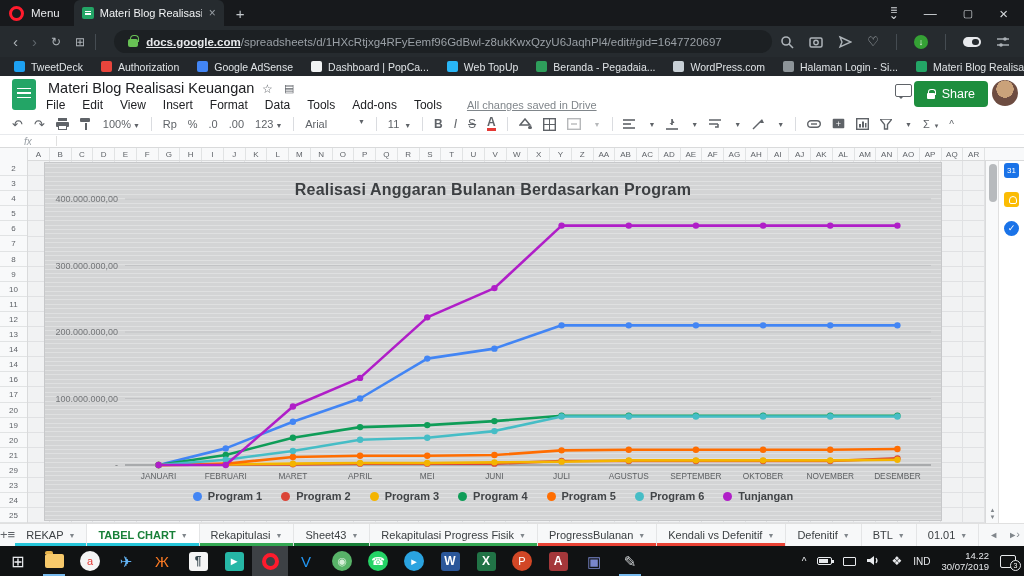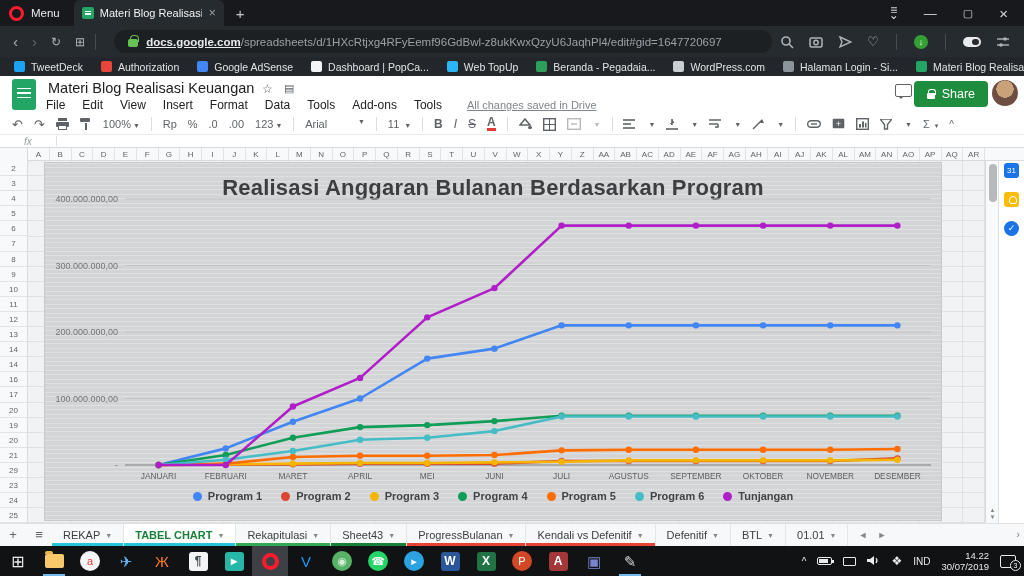--- a/index.html
+++ b/index.html
@@ -101,21 +101,21 @@
   .sp-cal { background:#1a73e8; margin-top:2px;text-align:center; }
   .sp-keep { background:#fbbc04; margin-top:14px; position:relative; }
   .sp-keep:after{ content:""; position:absolute; left:4.5px; top:3.5px; width:6px; height:6px; border:1.5px solid #fff; border-radius:50% 50% 2px 2px;}
   .sp-tasks { background:#1a73e8; border-radius:50%; margin-top:14px; }
   .sp-tasks:after { content:"✓"; color:#fff; font-size:9px; }
 
   
   .chartbox { position:absolute; left:45px; top:2px; width:896px; height:357px; background:#d3d4d5; z-index:2;
      background-image:repeating-linear-gradient(to bottom, rgba(255,255,255,.28) 0 1px, transparent 1px 4.4px);
      box-shadow:0 0 0 1px #c7c8ca; }
-  .chart-title { position:absolute; left:0; top:12px; width:100%; text-align:center; font-size:22px; font-weight:bold; color:#3c3f42; letter-spacing:.2px; }
+  .chart-title { position:absolute; left:0; top:18px; width:100%; text-align:center; font-size:16px; font-weight:bold; color:#3c3f42; letter-spacing:.2px; }
   #chart-svg { position:absolute; left:0; top:28px; }
   .legend { position:absolute; left:0; top:327px; width:100%; display:flex; justify-content:center; gap:19px; }
   .lg-item { display:flex; align-items:center; gap:6px; }
   .lg-dot { width:9px; height:9px; border-radius:50%; }
   .lg-lbl { font-size:11px; color:#424548; font-weight:bold; }
 
   
   .tabsbar { position:absolute; left:0; top:523px; width:1024px; height:23px; background:#f7f8f9; border-top:1px solid #e0e0e0; display:flex; align-items:stretch; }
   .tb-btn { width:26px; text-align:center; color:#5f6368; font-size:13px; line-height:22px; }
   .stab { display:flex; align-items:center; gap:5px; padding:0 11px; font-size:11px; color:#3c4043; border-right:1px solid #e4e5e6; position:relative; white-space:nowrap; }
@@ -651,20 +651,25 @@
           <span>Rekapitulasi</span>
           <span class="dd">▼</span>
           <span class="ul" style="background: rgb(52, 168, 83);"></span>
         </span>
         <span class="stab">
           <span>Sheet43</span>
           <span class="dd">▼</span>
           <span class="ul" style="background: rgb(24, 128, 56);"></span>
         </span>
         <span class="stab">
+          <span>Rekapitulasi Progress Fisik</span>
+          <span class="dd">▼</span>
+          <span class="ul" style="background: rgb(52, 168, 83);"></span>
+        </span>
+        <span class="stab">
           <span>ProgressBulanan</span>
           <span class="dd">▼</span>
           <span class="ul" style="background: rgb(234, 67, 53);"></span>
         </span>
         <span class="stab">
           <span>Kendali vs Defenitif</span>
           <span class="dd">▼</span>
           <span class="ul" style="background: rgb(234, 67, 53);"></span>
         </span>
         <span class="stab">

